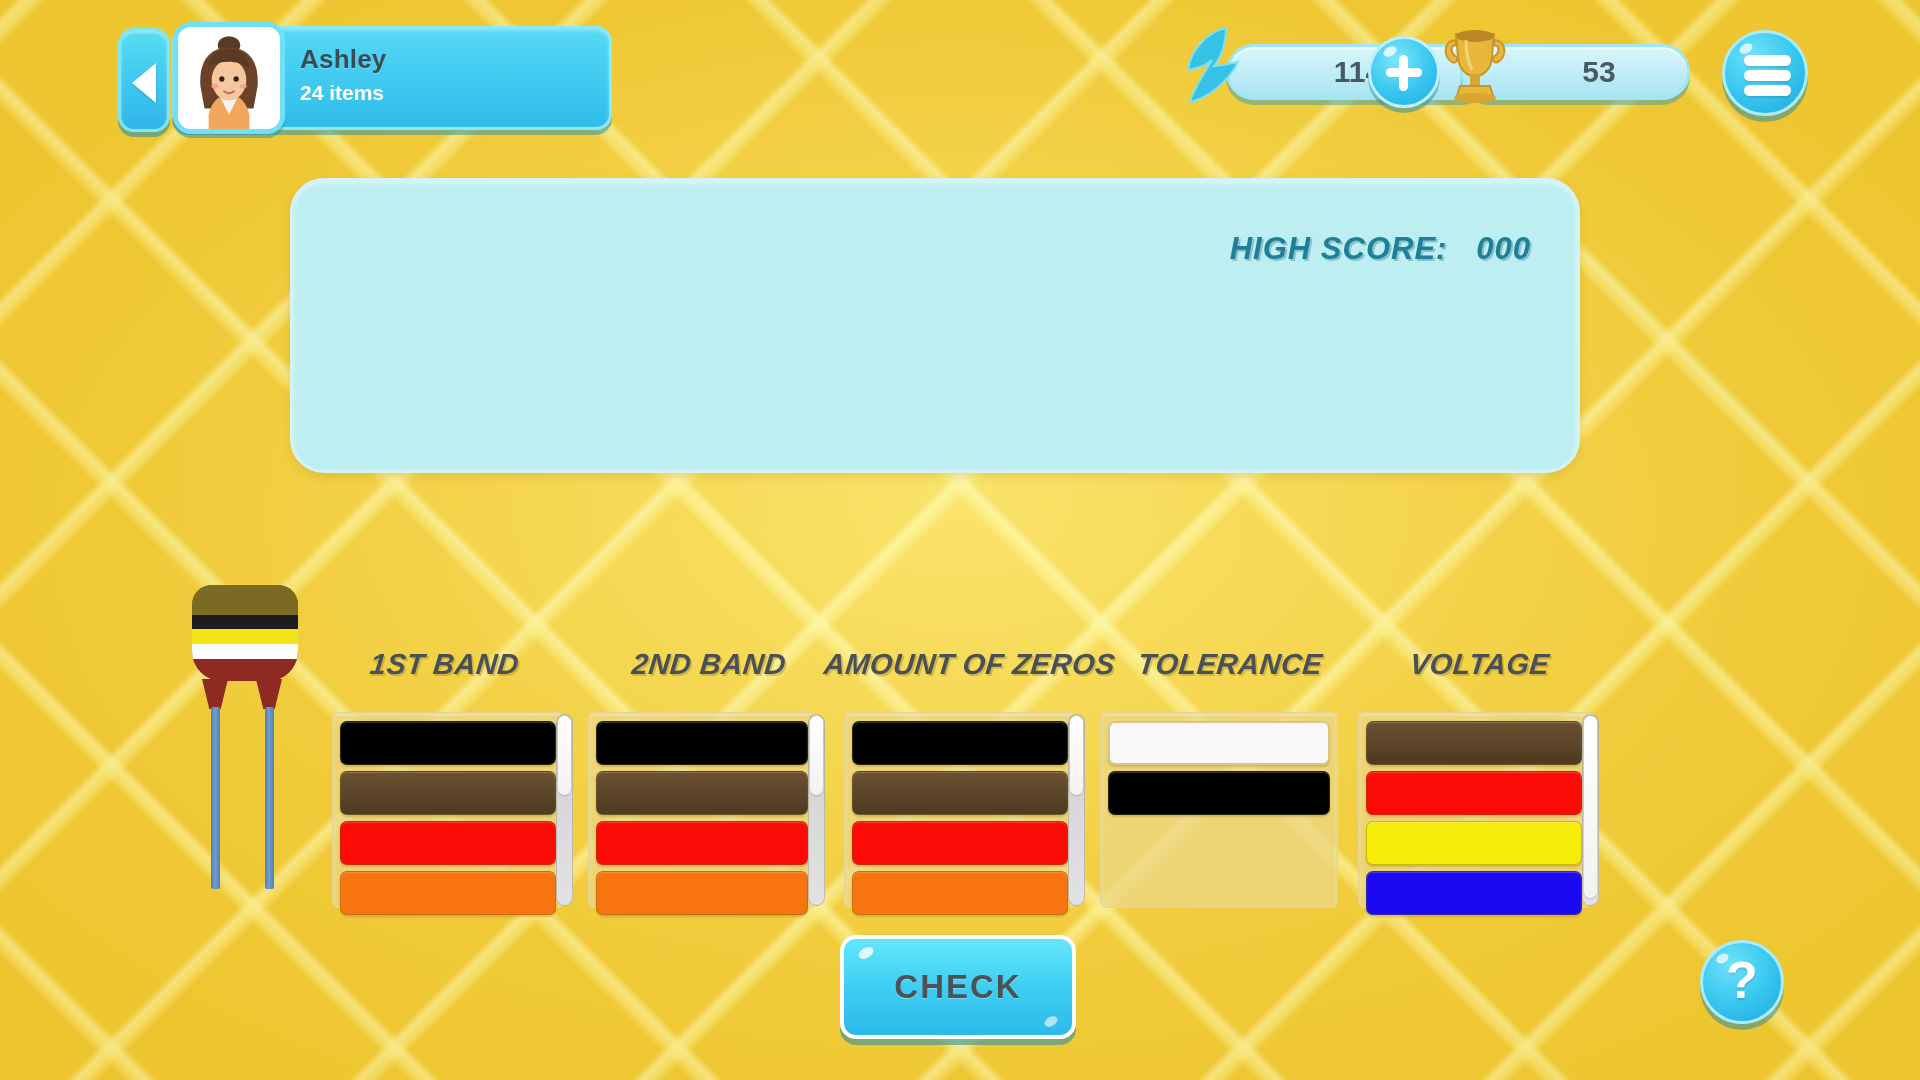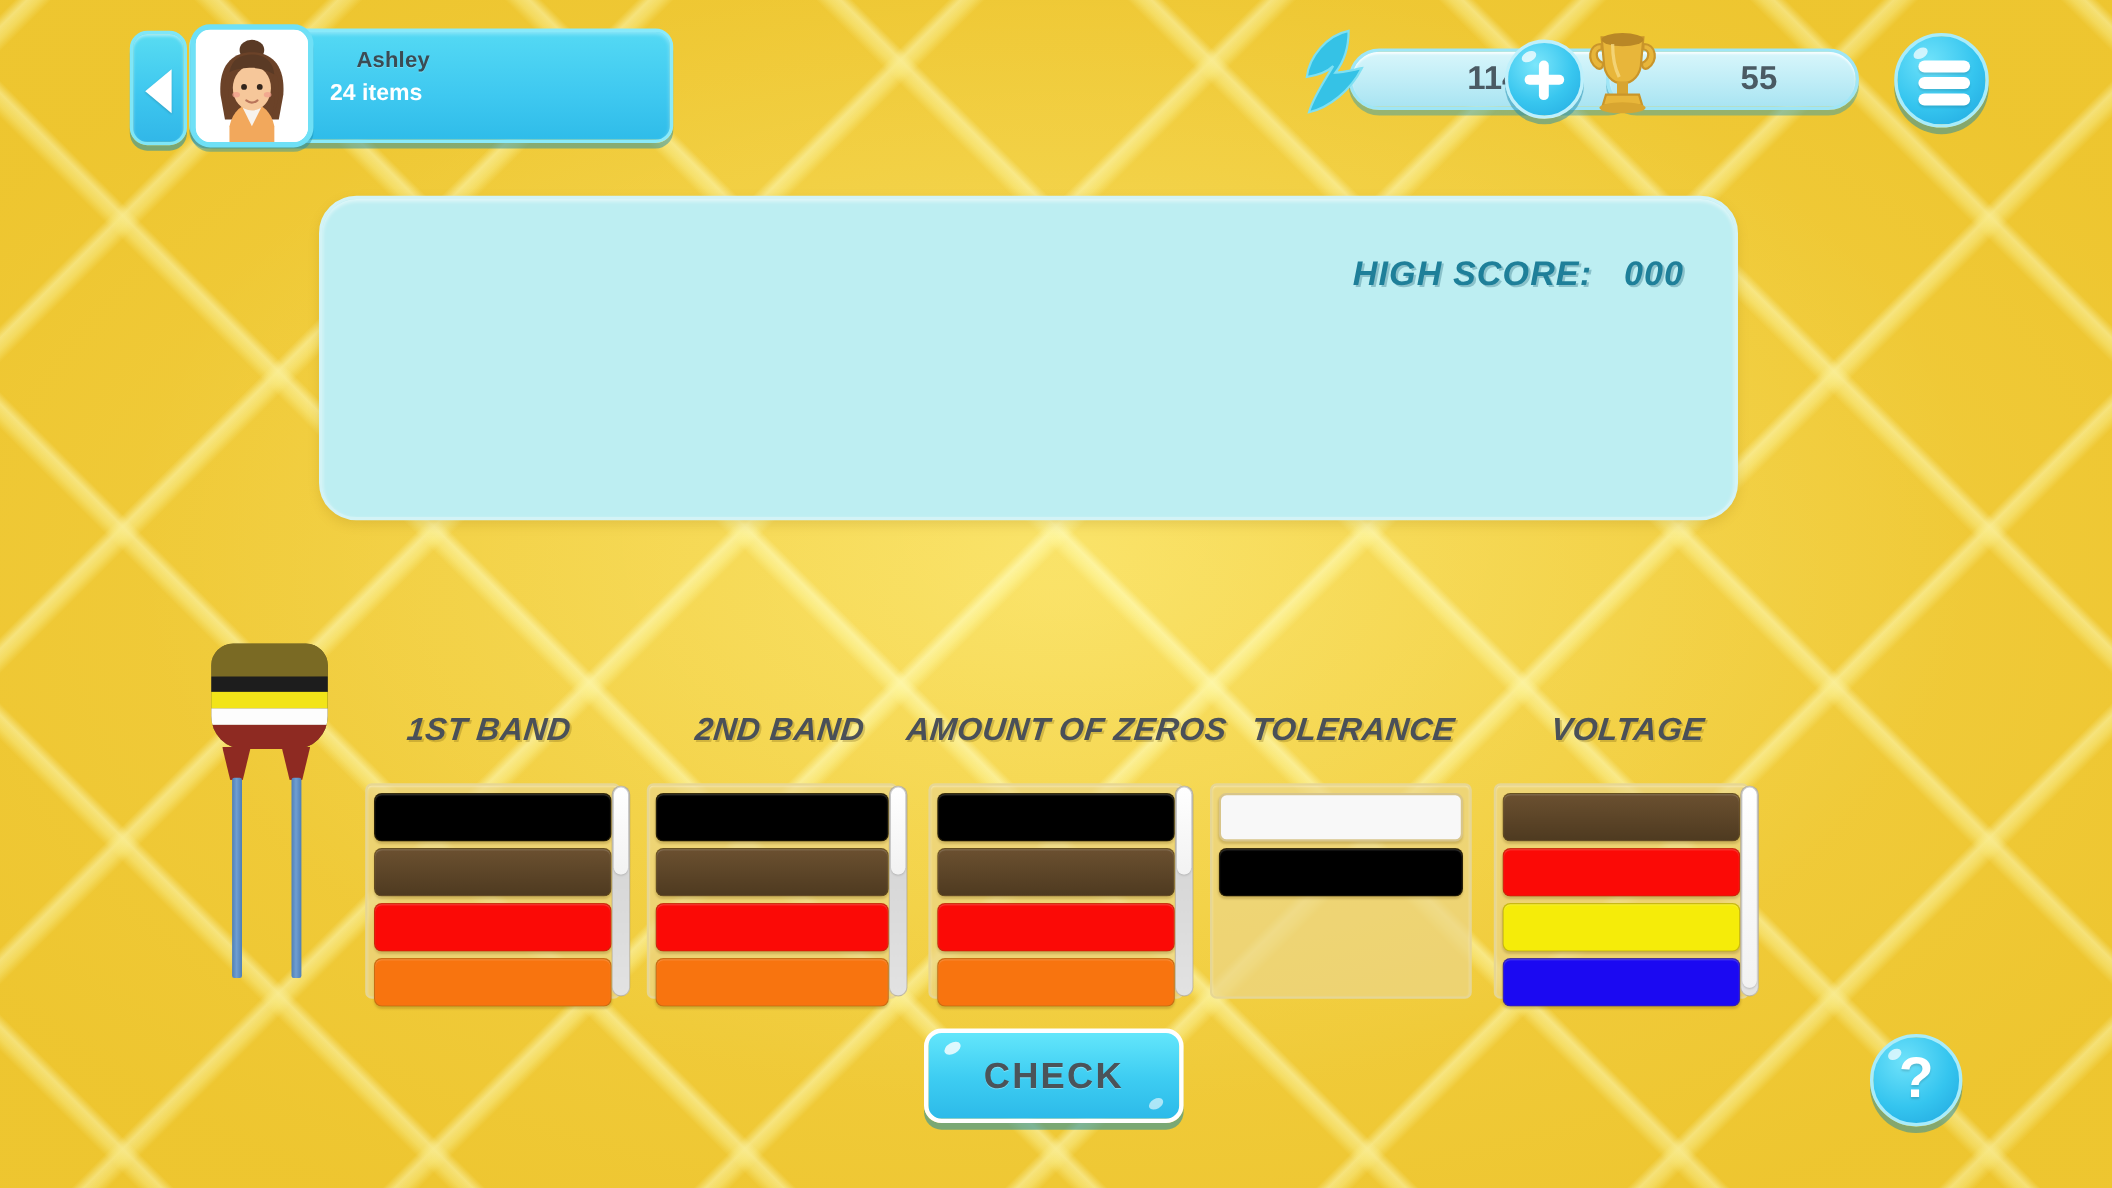--- a/index.html
+++ b/index.html
@@ -60,22 +60,22 @@
     position: absolute; left: 173px; top: 22px;
     width: 112px; height: 112px;
     border-radius: 18px;
     background:#fff;
     border: 5px solid #6fe0f6;
     box-shadow: 0 4px 0 rgba(30,140,170,.45);
     overflow: hidden;
   }
   .profile-text { position: absolute; left: 300px; top: 44px; }
   .profile-name {
-    font-size: 20px; font-weight: bold; color:#3b4b53;
-    letter-spacing:.2px; text-shadow: 0 1px 0 rgba(255,255,255,.25); margin-left: 24px;
+    font-size: 26px; font-weight: bold; color:#3b4b53;
+    letter-spacing:.2px; text-shadow: 0 1px 0 rgba(255,255,255,.25);
   }
   .profile-items {
     font-size: 21px; font-weight: bold; color:#ffffff; margin-top:6px;
   }
 
   
   .capsule {
     position:absolute; height:56px;
     border-radius: 28px;
     background: linear-gradient(180deg,#d8f6fb 0%,#c2eef7 48%,#a9e4f2 100%);
@@ -205,21 +205,21 @@
   }
   .scroll-thumb {
     position:absolute; left:1px; top:1px; width:13px;
     background: linear-gradient(180deg,#ffffff,#f2f2f2);
     border-radius:8px;
     box-shadow: 0 1px 2px rgba(0,0,0,.18);
   }
 
   
   .check-btn {
-    position:absolute; left:840px; top:935px; width:236px; height:86px;
+    position:absolute; left:840px; top:935px; width:236px; height:104px;
     border-radius:16px;
     background: linear-gradient(180deg,#63e6fb 0%,#3ecdf2 52%,#2cbae9 100%);
     border:4px solid #ffffff;
     box-shadow: 0 6px 0 rgba(26,140,170,.55);
     display:flex; align-items:center; justify-content:center;
   }
   .check-label {
     font-size:33px; font-weight:bold; color:#4b5359; letter-spacing:2px;
     text-shadow: 0 1px 0 rgba(255,255,255,.3);
   }
@@ -282,21 +282,21 @@
   <svg viewBox="0 0 64 92" width="64" height="92">
     <path d="M40 2 C20 6 4 26 2 44 C14 42 22 38 26 34 C18 48 8 62 4 76 C22 72 42 56 52 36 C42 38 34 40 28 40 C36 30 40 16 40 2Z" fill="#35c2e6" stroke="#7fe0f2" stroke-width="2"></path>
   </svg>
 </div>
 
 <div class="plus-btn">
   <div class="gloss"></div>
 </div>
 
 <div class="capsule" id="trophy-capsule">
-  <span class="capsule-num">55</span>
+  <span class="capsule-num">53</span>
 </div>
 <div class="trophy">
   <svg viewBox="0 0 74 78" width="74" height="78">
     <path d="M18 8 L56 8 L54 30 C54 42 46 50 37 50 C28 50 20 42 20 30Z" fill="#e8b63a" stroke="#c9952a" stroke-width="2"></path>
     <ellipse cx="37" cy="10" rx="19" ry="6" fill="#b98726"></ellipse>
     <path d="M18 14 C6 14 4 30 14 36 C18 38 20 34 19 31 C12 28 12 19 18 19Z" fill="#e8b63a" stroke="#c9952a" stroke-width="2"></path>
     <path d="M56 14 C68 14 70 30 60 36 C56 38 54 34 55 31 C62 28 62 19 56 19Z" fill="#e8b63a" stroke="#c9952a" stroke-width="2"></path>
     <rect x="32" y="48" width="10" height="12" fill="#d8a530"></rect>
     <path d="M22 60 L52 60 L55 70 L19 70Z" fill="#e8b63a" stroke="#c9952a" stroke-width="2"></path>
     <ellipse cx="37" cy="72" rx="21" ry="5" fill="#d8a530"></ellipse>

